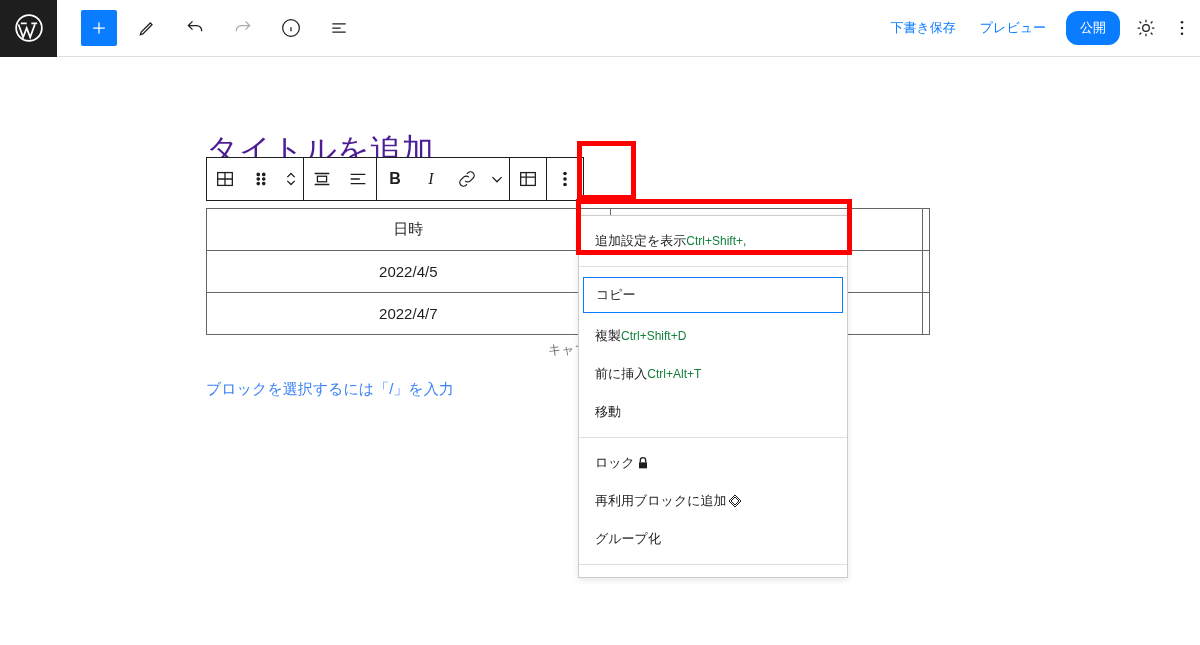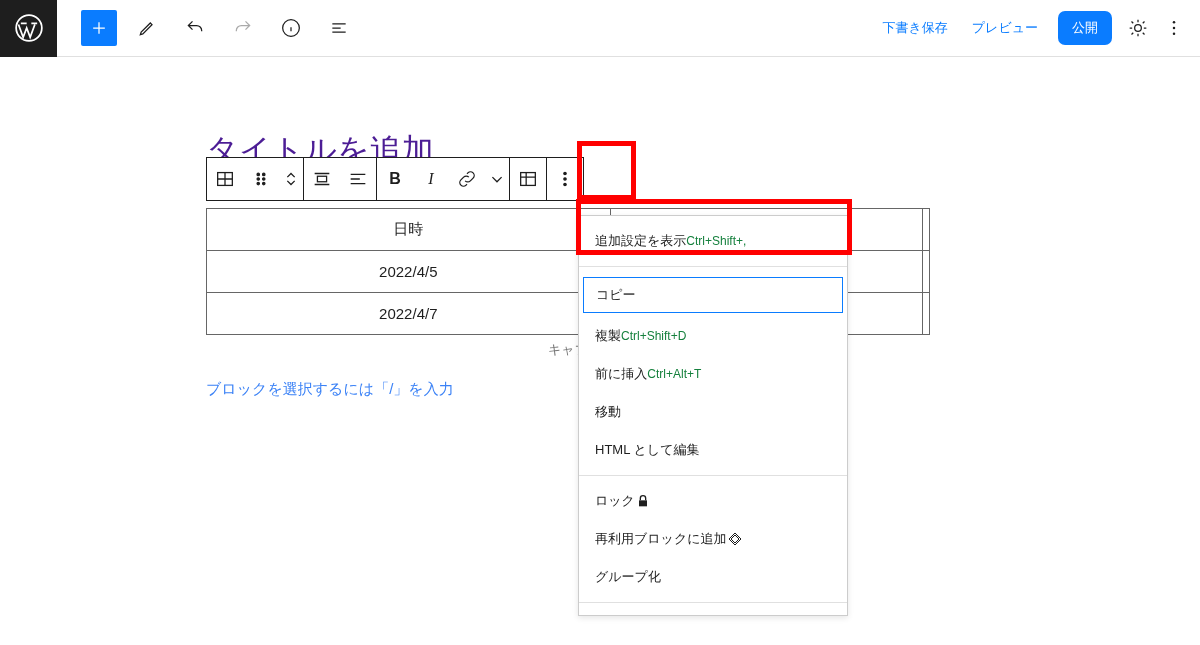--- a/index.html
+++ b/index.html
@@ -9,23 +9,23 @@
   .topbar { height: 57px; display: flex; align-items: center; border-bottom: 1px solid #e0e0e0; }
   .topbar-left { display: flex; align-items: center; height: 100%; }
   .wp-logo { width: 57px; height: 57px; background: #1e1e1e; display: flex; align-items: center; justify-content: center; }
   .wp-logo svg { width: 28px; height: 28px; fill: #fff; }
   .tb-btn { width: 36px; height: 36px; display: flex; align-items: center; justify-content: center; margin-left: 12px; border-radius: 2px; cursor: pointer; }
   .tb-btn.add { background: #0a7cff; color: #fff; margin-left: 24px; }
   .tb-btn.add svg { stroke: #fff; }
   .tb-btn svg { width: 20px; height: 20px; stroke: #1e1e1e; stroke-width: 1.5; fill: none; }
   .tb-btn.disabled svg { stroke: #aaa; }
   .tb-btn.info svg { stroke: #1e1e1e; }
-  .topbar-right { margin-left: auto; display: flex; align-items: center; padding-right: 8px; height: 100%; }
+  .topbar-right { margin-left: auto; display: flex; align-items: center; height: 100%; }
   .tb-link { color: #0a7cff; font-size: 13px; padding: 0 12px; cursor: pointer; }
-  .tb-publish { background: #0a7cff; color: #fff; font-size: 13px; padding: 8px 14px; border-radius: 7px; margin: 0 8px; cursor: pointer; font-family: Liberation Mono, monospace; }
+  .tb-publish { background: #0a7cff; color: #fff; font-size: 13px; padding: 8px 14px; border-radius: 12px; margin: 0 8px; cursor: pointer; font-family: Liberation Mono, monospace; }
   .tb-icon-btn { width: 36px; height: 36px; display: flex; align-items: center; justify-content: center; cursor: pointer; }
   .tb-icon-btn svg { width: 20px; height: 20px; fill: #1e1e1e; }
 
   
   .editor { position: relative; padding-top: 72px; padding-left: 206px; }
   .title-placeholder { font-size: 32px; font-weight: 400; color: #4c1d95; font-family: "Hiragino Sans", "Meiryo", sans-serif; }
 
   
   .block-toolbar { position: absolute; top: 157px; left: 206px; display: flex; background: #fff; border: 1px solid #1e1e1e; height: 44px; }
   .bt-group { display: flex; align-items: center; border-right: 1px solid #1e1e1e; }
@@ -238,23 +238,20 @@
       <span>複製</span>
       <span class="shortcut">Ctrl+Shift+D</span>
     </div>
     <div class="dd-item">
       <span>前に挿入</span>
       <span class="shortcut">Ctrl+Alt+T</span>
     </div>
     <div class="dd-item">
       <span>移動</span>
     </div>
-    <div class="dd-item">
-      <span>HTML として編集</span>
-    </div>
   </div>
   <div class="dd-section">
     <div class="dd-item">
       <span>ロック</span>
       <svg class="right-icon" viewBox="0 0 24 24">
           <rect x="6" y="11" width="12" height="9" fill="#1e1e1e"></rect>
           <path d="M8 11V8a4 4 0 018 0v3" fill="none" stroke="#1e1e1e" stroke-width="2"></path>
         </svg>
     </div>
     <div class="dd-item">

